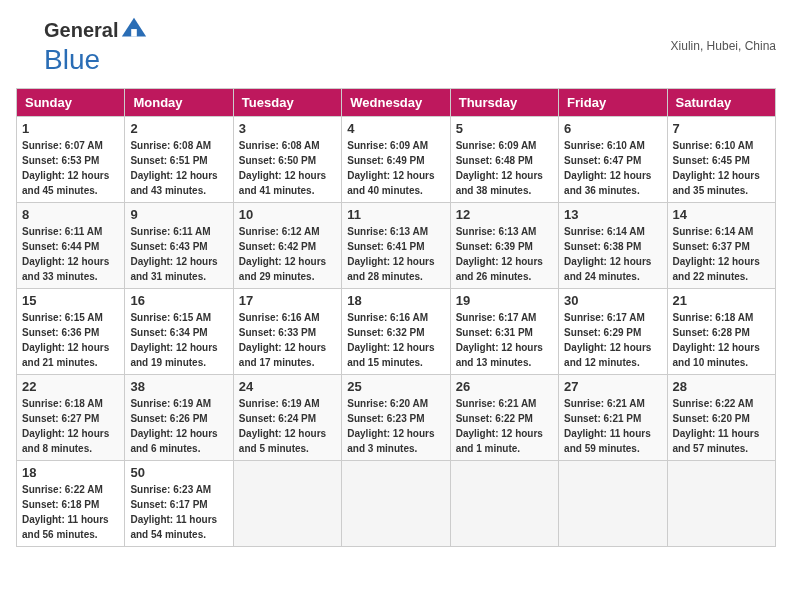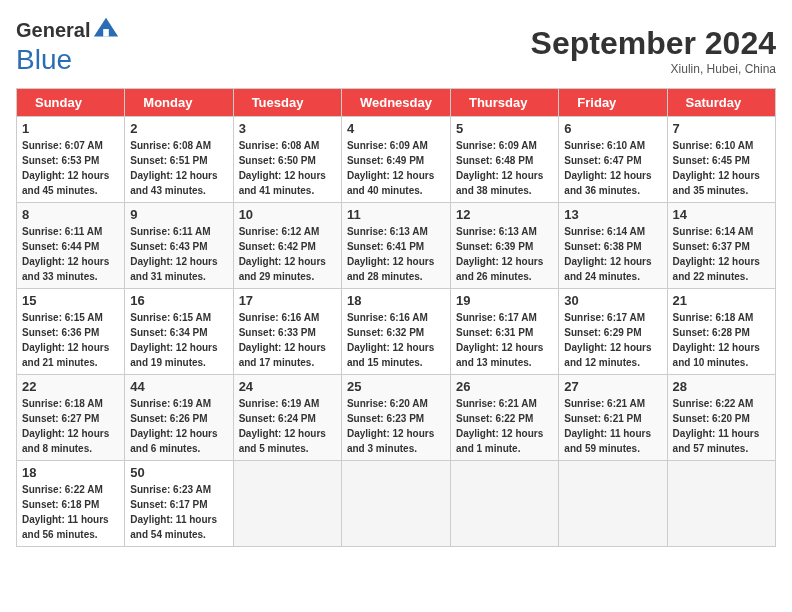--- a/index.html
+++ b/index.html
@@ -6,22 +6,23 @@
     body {
       font-family: Arial, sans-serif;
       background: #fff;
       width: 792px;
       min-height: 612px;
       padding: 16px;
     }
     .header {
       display: flex;
       justify-content: space-between;
-      align-items: flex-end;
+      align-items: center;
       margin-bottom: 12px;
+      margin-left: 28px;
     }
     .logo {
       display: flex;
       align-items: center;
     }
     .logo-icon {
       width: 28px;
       height: 28px;
       margin-left: 2px;
     }
@@ -35,23 +36,23 @@
     }
     .location {
       font-size: 12px;
       color: #555;
     }
     .calendar {
       width: 100%;
       border-collapse: collapse;
     }
     .calendar th {
-      background-color: #ef4444;
+      background-color: #be185d;
       color: #fff;
-      padding: 6px 18px;
+      padding: 6px 8px;
       font-size: 13px;
       font-weight: bold;
       text-align: left;
       border: 1px solid #ccc;
     }
     .calendar td {
       vertical-align: top;
       border: 1px solid #ccc;
       padding: 4px 5px;
       font-size: 10px;
@@ -90,21 +91,20 @@
         <span style="font-size:20px; font-weight:bold; color:#333; line-height:1.1;">General</span>
         <svg class="logo-icon" viewBox="0 0 30 30" xmlns="http://www.w3.org/2000/svg">
           <polygon points="15,2 28,22 2,22" fill="#2a6db5"></polygon>
           <rect x="12" y="14" width="6" height="8" fill="#fff"></rect>
         </svg>
       </div>
       <span style="font-size:28px; font-weight:normal; color:#2a6db5;">Blue</span>
     </div>
   </div>
   <div class="title-section">
-    <div class="month-title">September 2024</div>
     <div class="location">Xiulin, Hubei, China</div>
   </div>
 </div>
 
 <table class="calendar">
   <thead>
     <tr id="days-header">
         <th>Sunday</th>
         <th>Monday</th>
         <th>Tuesday</th>
@@ -292,21 +292,21 @@
       <tr>
         <td>
         <span class="day-number">22</span>
         <div class="day-info">
           Sunrise: 6:18 AM<br>
           Sunset: 6:27 PM<br>
           Daylight: 12 hours and 8 minutes.
         </div>
       </td>
         <td>
-        <span class="day-number">44</span>
+        <span class="day-number">38</span>
         <div class="day-info">
           Sunrise: 6:19 AM<br>
           Sunset: 6:26 PM<br>
           Daylight: 12 hours and 6 minutes.
         </div>
       </td>
         <td>
         <span class="day-number">24</span>
         <div class="day-info">
           Sunrise: 6:19 AM<br>

